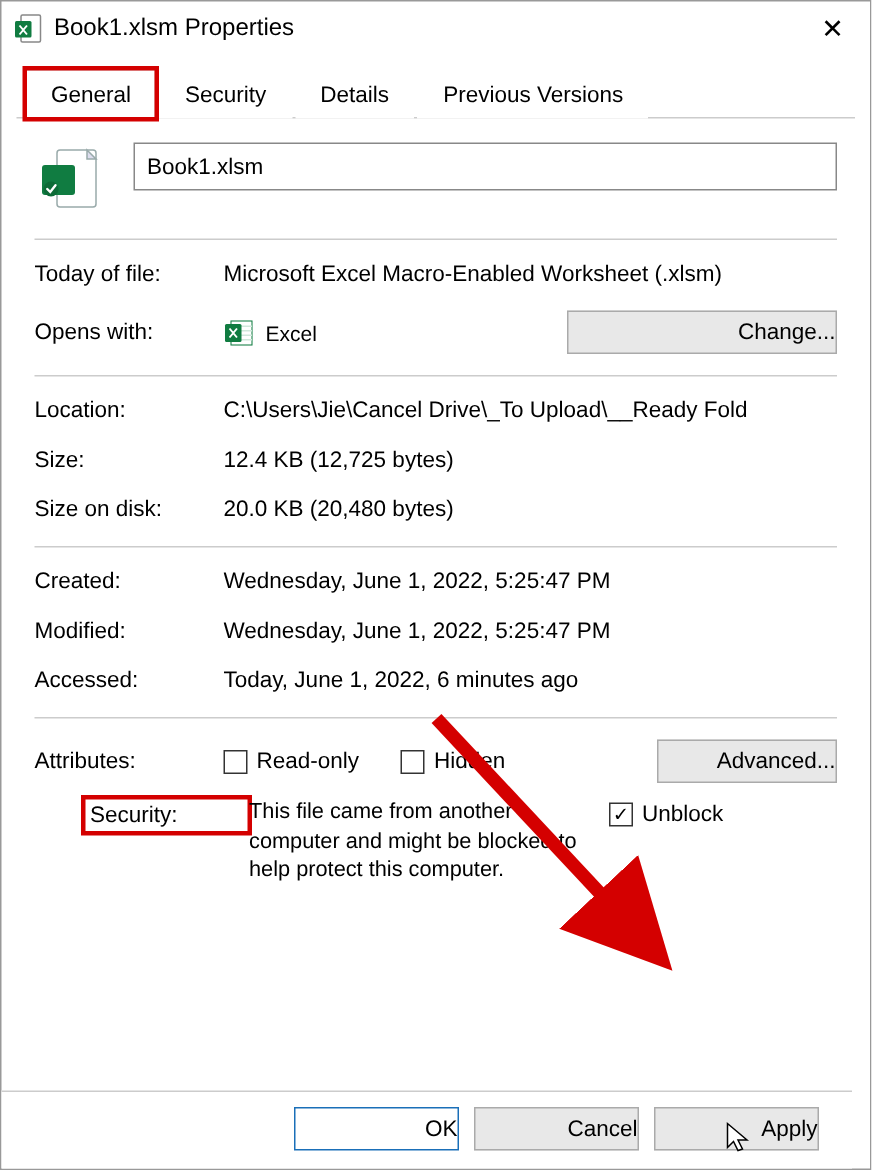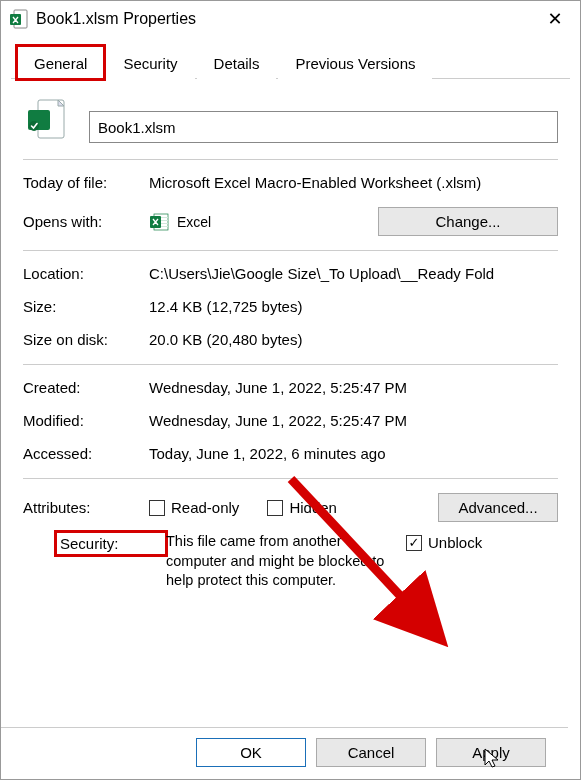--- a/index.html
+++ b/index.html
@@ -37,21 +37,21 @@
       position: relative;
       top: 1px;
       background: #fff;
     }
     .tab.active {
       border-color: #ccc;
       border-bottom: 1px solid #fff;
     }
     .highlight-red { outline: 3px solid #d40000; outline-offset: -1px; }
     .content { padding: 16px 22px 10px 22px; }
-    .file-header { display: flex; align-items: flex-end; gap: 18px; margin-bottom: 16px; }
+    .file-header { display: flex; align-items: flex-start; gap: 18px; margin-bottom: 16px; }
     .big-icon { width: 48px; height: 48px; display:flex; align-items:center; justify-content:center;}
     .filename-input {
       flex: 1;
       border: 1px solid #888;
       padding: 6px 8px;
       font-size: 15px;
       font-family: inherit;
       height: 32px;
     }
     .divider { border: none; border-top: 1px solid #ccc; margin: 8px 0 14px 0; }
@@ -61,21 +61,21 @@
     .opens-with-row { display:flex; align-items:center; margin-bottom: 14px; }
     .opens-with-row .prop-label { width: 126px; }
     .opens-with-row .val { display:flex; align-items:center; flex:1; gap:8px; }
     .mini-icon { width:20px; height:20px; display:inline-flex; align-items:center; justify-content:center;}
     .btn {
       background: #e8e8e8;
       border: 1px solid #aaa;
       font-family: inherit;
       font-size: 15px;
       padding: 5px 0;
-      text-align: center;
+      text-align: right;
       cursor: default;
     }
     .change-btn { width: 180px; margin-left:auto;}
     .attr-row { display:flex; align-items:center; margin: 6px 0 10px 0;}
     .attr-row .prop-label{ width:126px;}
     .checkbox-group { display:flex; gap: 28px; align-items:center;}
     .chk { display:flex; align-items:center; gap:6px; font-size:15px;}
     .chk-box { width:16px; height:16px; border:1.5px solid #333; display:inline-flex; align-items:center; justify-content:center; font-size:13px; line-height:1;}
     .adv-btn { width: 120px; margin-left:auto;}
     .security-row { display:flex; align-items:flex-start; margin-top: 10px;}
@@ -160,21 +160,21 @@
         </span>
         <span>Excel</span>
         <button class="btn change-btn">Change...</button>
       </div>
     </div>
 
     <hr class="divider">
 
     <div class="prop-row">
       <div class="prop-label">Location:</div>
-      <div class="prop-value">C:\Users\Jie\Google Size\_To Upload\__Ready Fold</div>
+      <div class="prop-value">C:\Users\Jie\Cancel Drive\_To Upload\__Ready Fold</div>
     </div>
     <div class="prop-row">
       <div class="prop-label">Size:</div>
       <div class="prop-value">12.4 KB (12,725 bytes)</div>
     </div>
     <div class="prop-row">
       <div class="prop-label">Size on disk:</div>
       <div class="prop-value">20.0 KB (20,480 bytes)</div>
     </div>
 

